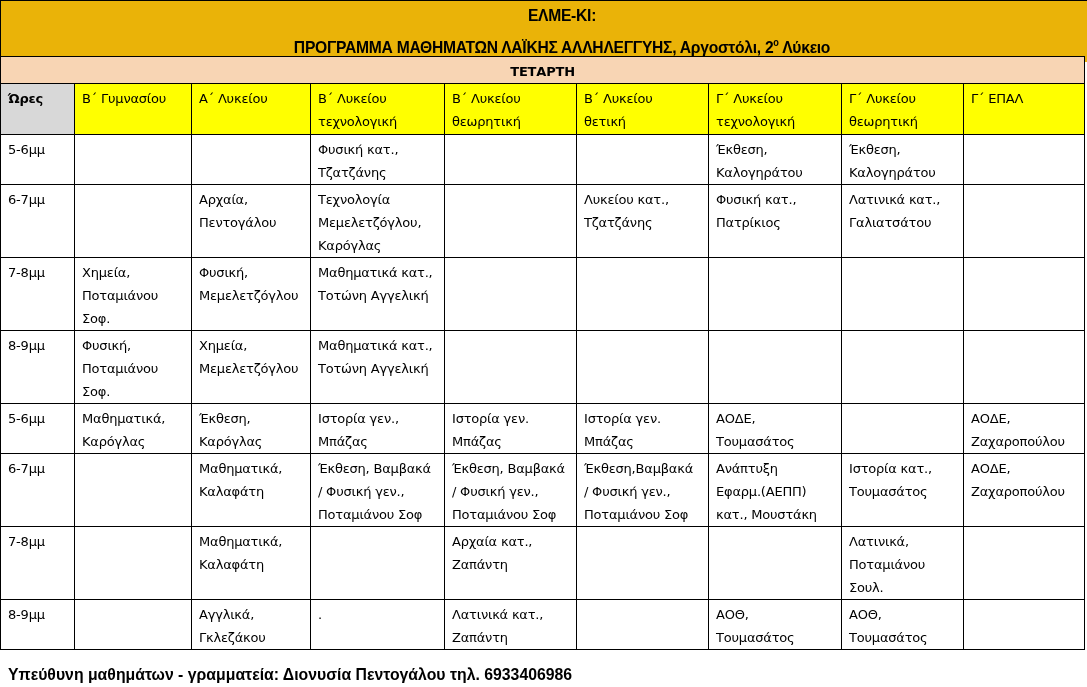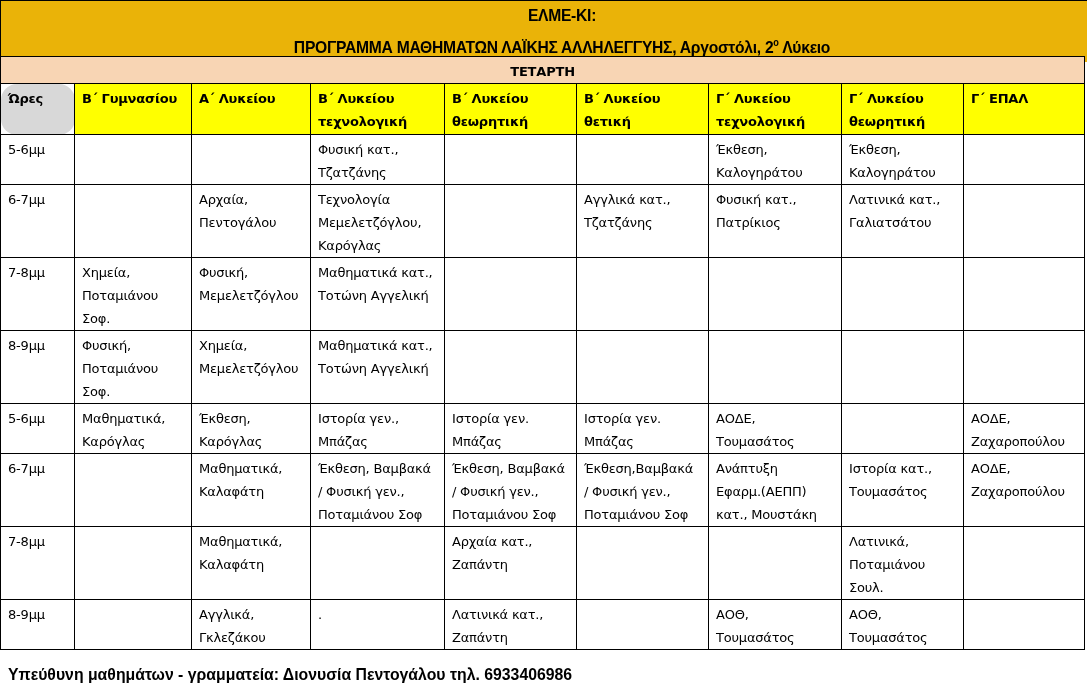--- a/index.html
+++ b/index.html
@@ -14,22 +14,22 @@
   .t1 { top: 5px; }
   .t2 { top: 36px; }
   .t2 sup { font-size: 10px; vertical-align: 7px; }
   table.sched { position: absolute; left: 0; top: 56px; border-collapse: collapse;
                 table-layout: fixed; width: 1084px; }
   table.sched td { border: 1.5px solid #000; vertical-align: top; padding: 3px 7px 0 7px;
                    font-size: 13px; line-height: 23px; font-family: "DejaVu Sans", sans-serif;
                    letter-spacing: -0.2px; overflow: hidden; }
   td.day { background: #f8d5b4; text-align: center; font-weight: bold; font-size: 14px;
            padding: 2px 0 0 0; line-height: 21px; }
-  td.hdr { background: #ffff00; font-weight: bold; font-size: 12.5px; }
-  td.hours-hdr { background: #d8d8d8; font-weight: bold; font-size: 12.5px; border-radius: 16px; }
+  td.hdr { background: #ffff00; font-weight: normal; font-size: 12.5px; }
+  td.hours-hdr { background: #d8d8d8; font-weight: bold; font-size: 12.5px; }
   tr.h-title td.day { height: 23px; }
   tr.hdr-row td { height: 47px; }
   .footer { position: absolute; left: 8px; top: 665px; font-family: "Liberation Sans", sans-serif;
             font-weight: bold; font-size: 17px; transform-origin: left top; transform: scaleX(0.93);
             white-space: nowrap; }
   .line { display: block; }
 </style>
 </head>
 <body>
 
@@ -108,21 +108,21 @@
             <span class="line">Αρχαία,</span>
             <span class="line">Πεντογάλου</span>
           </td>
           <td>
             <span class="line">Τεχνολογία</span>
             <span class="line">Μεμελετζόγλου,</span>
             <span class="line">Καρόγλας</span>
           </td>
           <td></td>
           <td>
-            <span class="line">Αγγλικά κατ.,</span>
+            <span class="line">Λυκείου κατ.,</span>
             <span class="line">Τζατζάνης</span>
           </td>
           <td>
             <span class="line">Φυσική κατ.,</span>
             <span class="line">Πατρίκιος</span>
           </td>
           <td>
             <span class="line">Λατινικά κατ.,</span>
             <span class="line">Γαλιατσάτου</span>
           </td>

